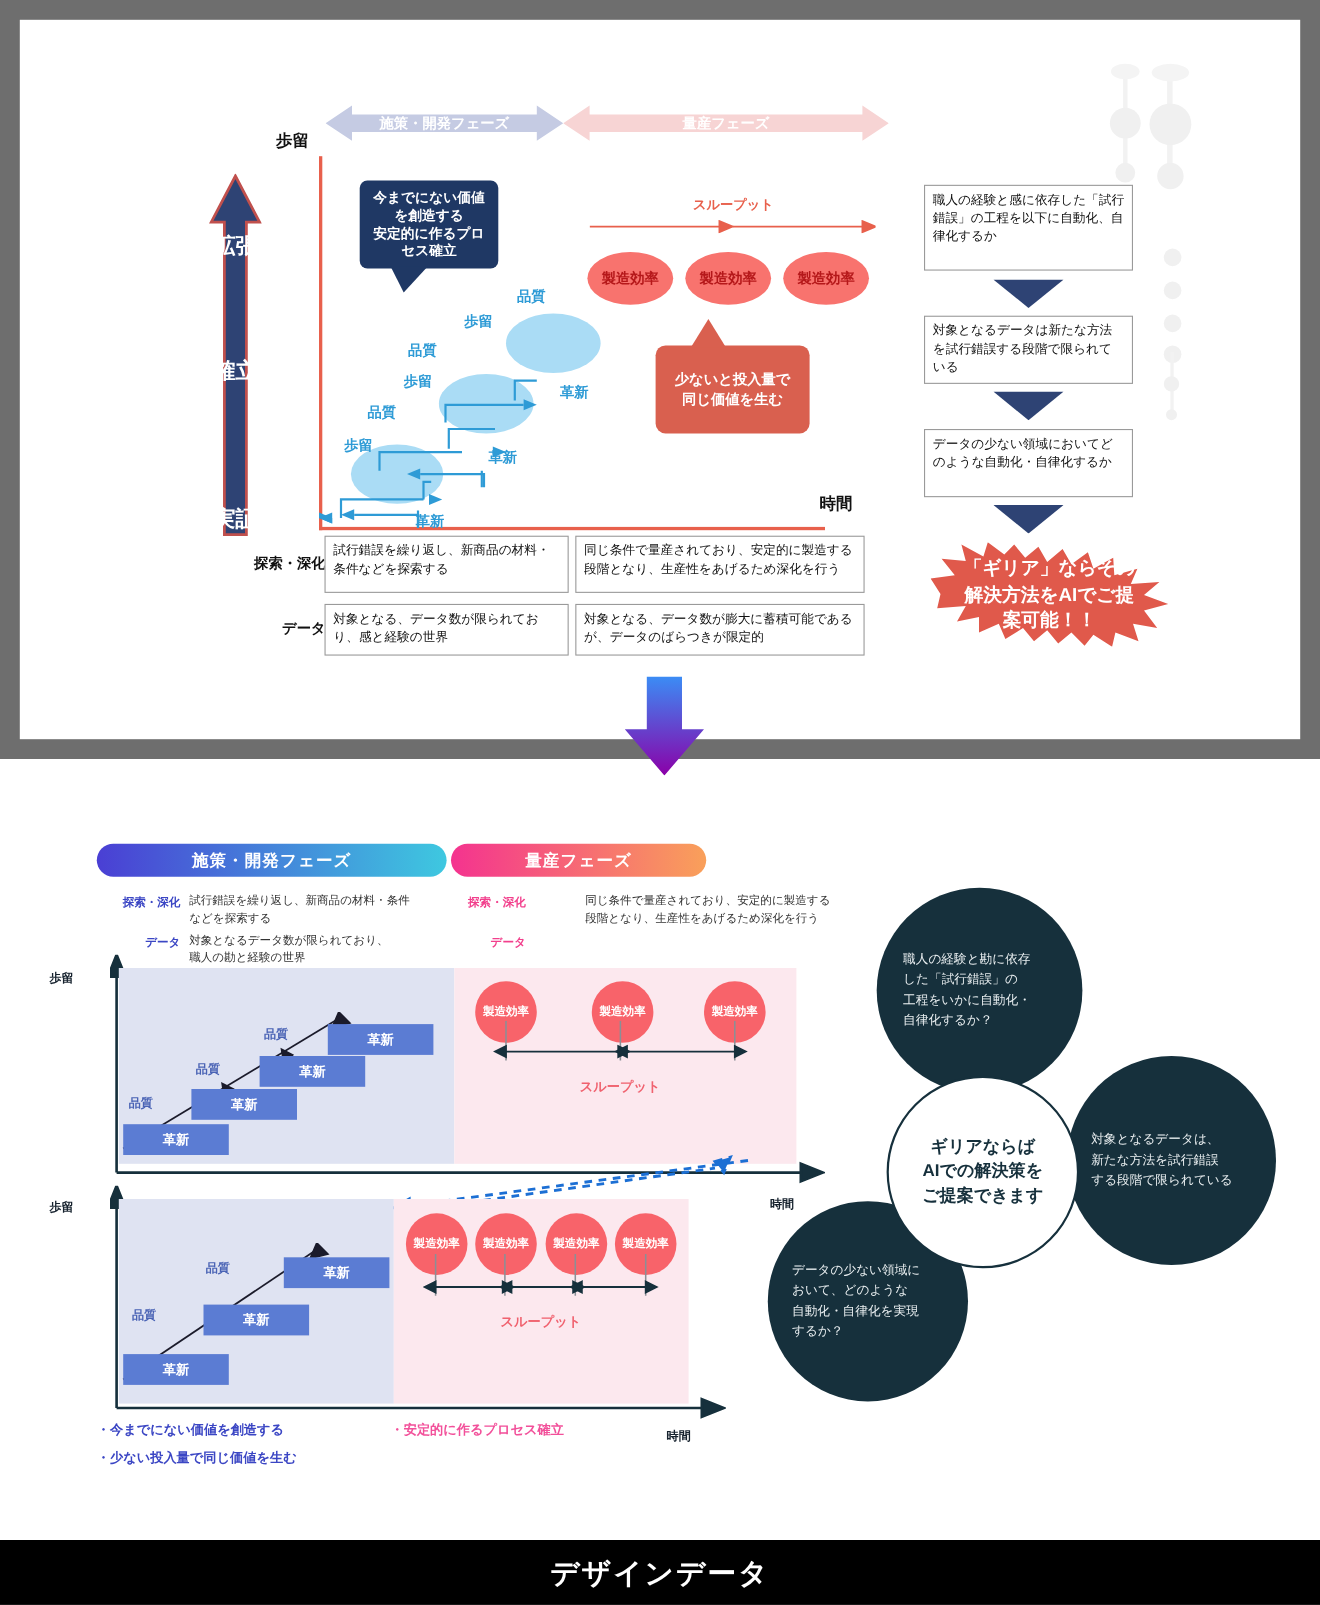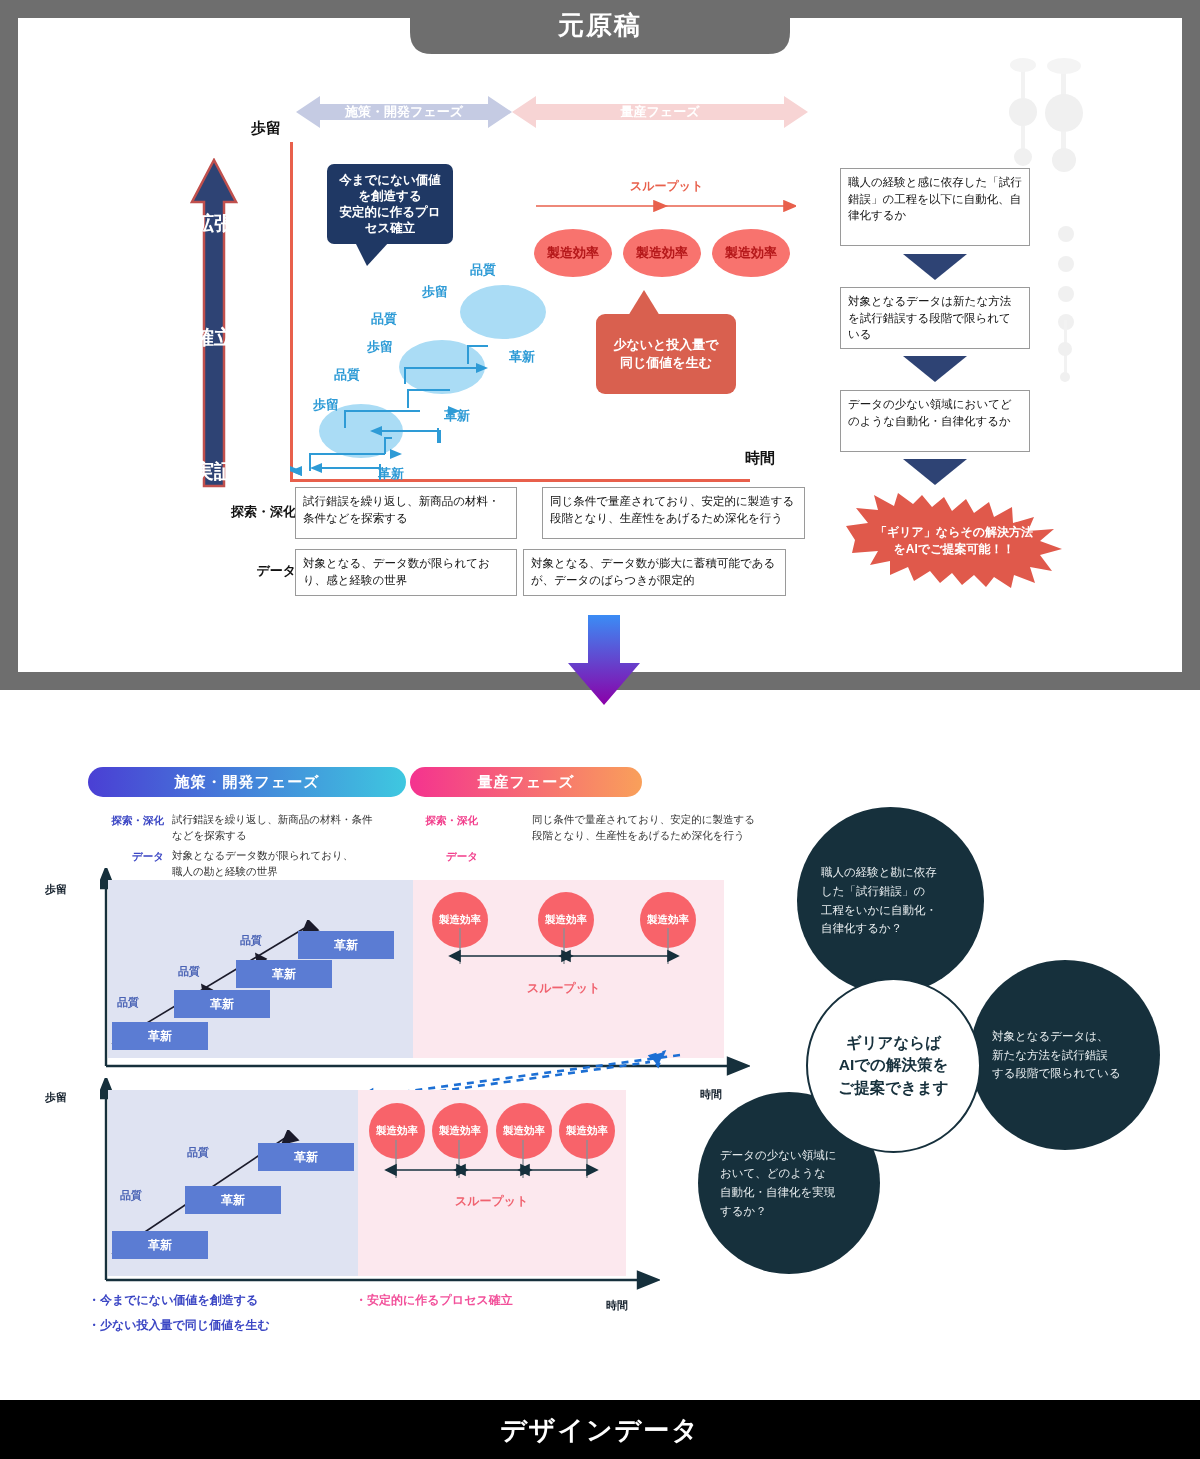--- a/index.html
+++ b/index.html
@@ -92,21 +92,21 @@
     position:absolute;border:1px solid #9a9a9a;background:#fff;
     font-size:11.5px;line-height:1.45;color:#111;padding:5px 7px;box-sizing:border-box;
   }
   .rbox-arrow{position:absolute;}
 
   
   #starburst{position:absolute;left:828px;top:475px;width:216px;height:95px;}
   #starburst .st-txt{
     position:absolute;left:0;top:0;width:100%;height:100%;
     display:flex;align-items:center;justify-content:center;
-    color:#fff;font-size:12px;font-weight:bold;line-height:1.4;text-align:center;z-index:2;
+    color:#fff;font-size:17px;font-weight:bold;line-height:1.4;text-align:center;z-index:2;
     padding:0 26px;box-sizing:border-box;
   }
 
   
   .tbl-rowlabel{position:absolute;font-size:13px;font-weight:bold;color:#111;text-align:right;width:110px;}
   .tbl-cell{
     position:absolute;border:1px solid #9a9a9a;background:#fff;
     font-size:11.5px;line-height:1.45;color:#111;padding:5px 7px;box-sizing:border-box;
   }
 
@@ -295,32 +295,26 @@
 
     <div id="starburst">
       <svg width="216" height="95" viewBox="0 0 216 95" preserveAspectRatio="none">
         <polygon fill="#e0594b" points="9,47 0,33 22,30 10,15 32,17 28,2 48,13 52,0 67,11 76,2 86,14 98,4 106,18 120,6 128,20 143,9 148,24 166,14 167,30 188,24 182,38 208,36 194,48 216,56 194,62 206,78 184,74 189,90 168,82 165,95 148,84 140,94 128,82 116,92 106,80 94,90 84,78 68,88 62,74 44,82 44,68 24,72 32,58 6,60"></polygon>
       </svg>
       <div class="st-txt">「ギリア」ならその解決方法をAIでご提案可能！！</div>
     </div>
 
     <div class="tbl-rowlabel" style="left:168px;top:485px;">探索・深化</div>
     <div class="tbl-cell" style="left:277px;top:469px;width:222px;height:52px;">試行錯誤を繰り返し、新商品の材料・条件などを探索する</div>
-    <div class="tbl-cell" style="left:524px;top:469px;width:263px;height:52px;">同じ条件で量産されており、安定的に製造する段階となり、生産性をあげるため深化を行う</div>
+    <div class="tbl-cell" style="left:505px;top:469px;width:263px;height:52px;">同じ条件で量産されており、安定的に製造する段階となり、生産性をあげるため深化を行う</div>
     <div class="tbl-rowlabel" style="left:168px;top:544px;">データ</div>
     <div class="tbl-cell" style="left:277px;top:531px;width:222px;height:47px;">対象となる、データ数が限られており、感と経験の世界</div>
     <div class="tbl-cell" style="left:505px;top:531px;width:263px;height:47px;">対象となる、データ数が膨大に蓄積可能であるが、データのばらつきが限定的</div>
   </div>
 
-  <div class="tab-top">
-    <svg class="tab-shape" width="380" height="54" viewBox="0 0 380 54" preserveAspectRatio="none">
-      <path d="M0,0 L380,0 L380,32 Q380,54 358,54 L22,54 Q0,54 0,32 Z" fill="#6e6e6e"></path>
-    </svg>
-    <span class="tab-label">元原稿</span>
-  </div>
 </div>
 
 <div id="trans-arrow">
   <svg width="72" height="90" viewBox="0 0 72 90">
     <defs>
         <linearGradient id="gradA" x1="0" y1="0" x2="0" y2="1">
       <stop offset="0%" stop-color="#3b8cf5"></stop>
           <stop offset="100%" stop-color="#8b00a8"></stop>
     </linearGradient>
       </defs>

